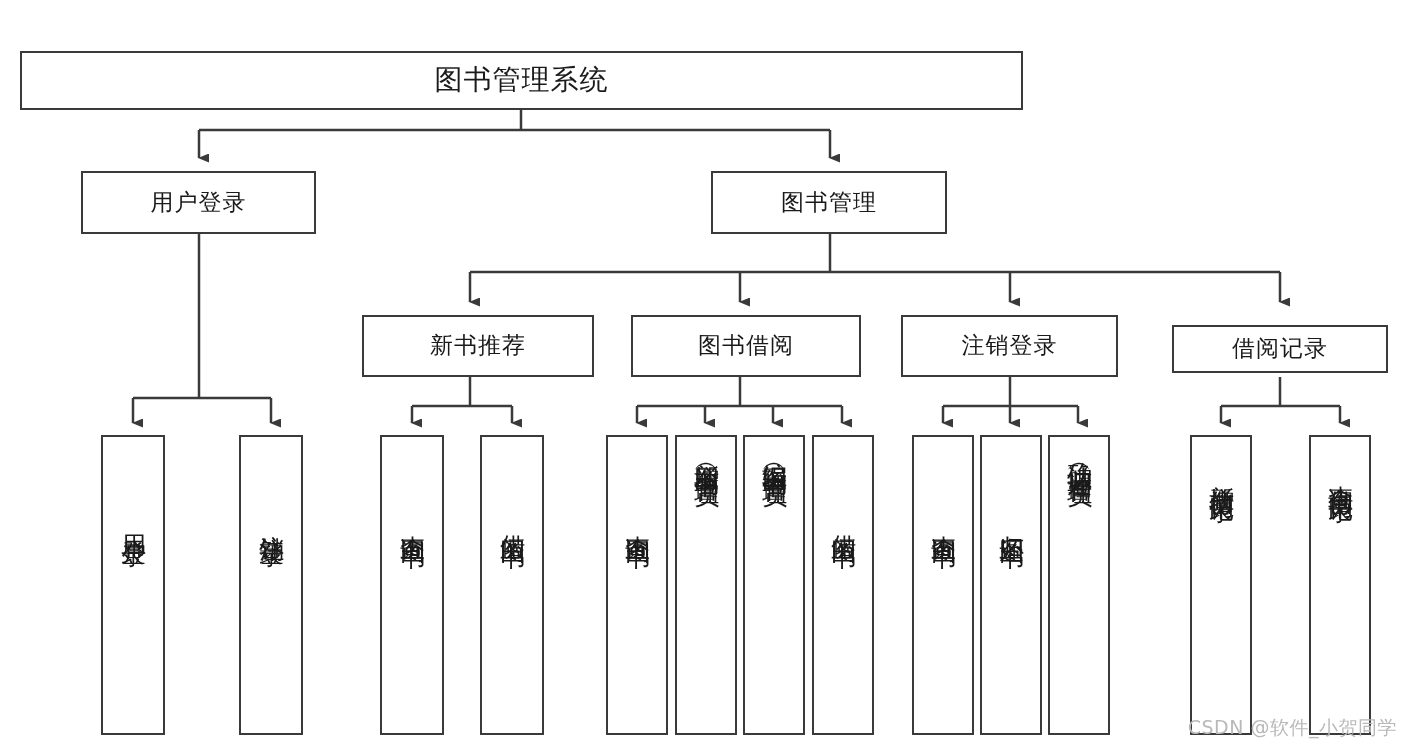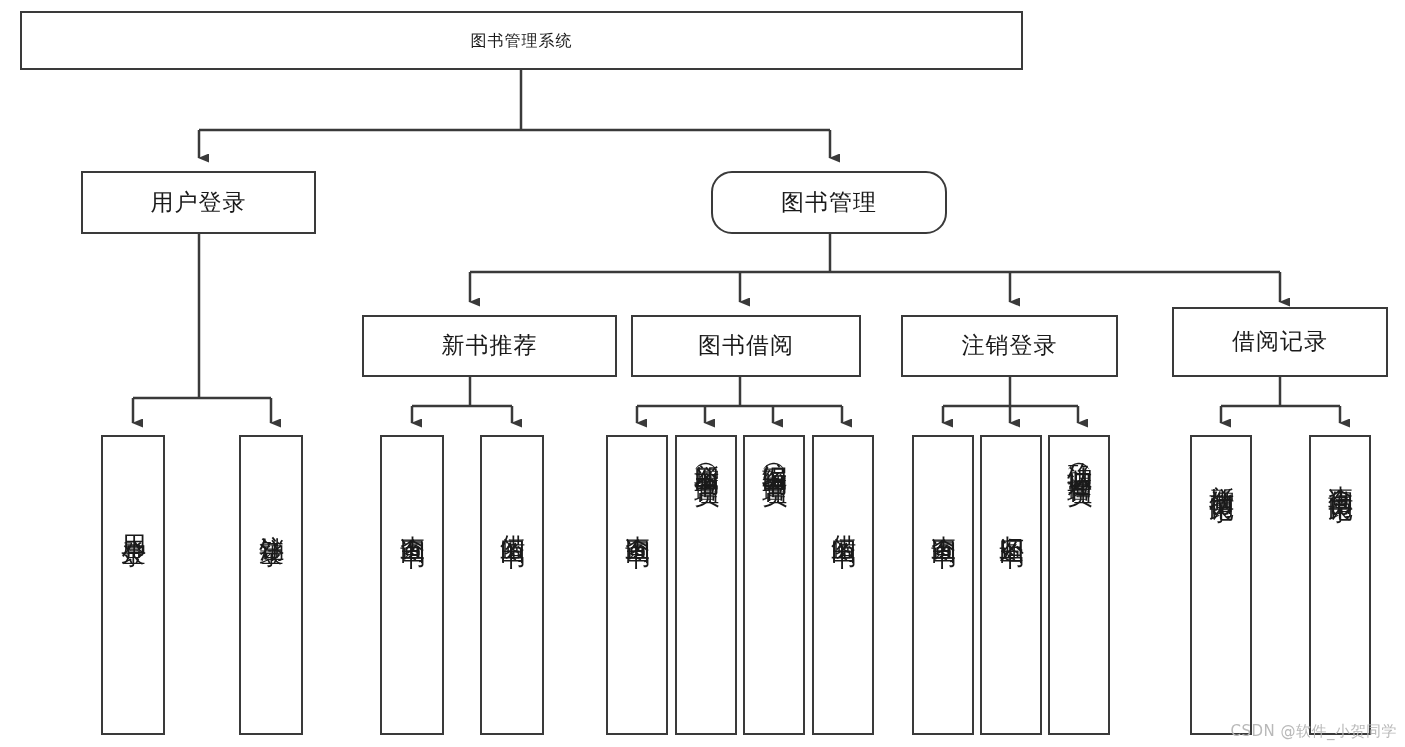--- a/index.html
+++ b/index.html
@@ -29,21 +29,21 @@
     align-items:center;
     justify-content:center;
     color:#1a1a1a;
     z-index:2;
   }
   .node.horiz{
     font-size:23px;
     letter-spacing:1px;
     line-height:1.1;
   }
-  .node.root{ font-size:16px; }
+  .node.root{ font-size:28px;margin-top:40px; }
   .leaf{
     position:absolute;
     box-sizing:border-box;
     background:#ffffff;
     border:2.5px solid #3a3a3a;
     z-index:2;
     display:flex;
     justify-content:center;
     align-items:flex-start;
     overflow:hidden;
@@ -58,21 +58,21 @@
     white-space:nowrap;
     display:block;
   }
   .leaf.short .vtext{ margin-top:78px; }
   .leaf.medium .vtext{ margin-top:28px; }
   .leaf.long .vtext{ margin-top:6px; }
   .watermark{
     position:absolute;
     right:8px;
     bottom:6px;
-    font-size:15px;
+    font-size:19px;
     color:#b9b9b9;
     letter-spacing:0.5px;
     z-index:5;
     white-space:nowrap;
   }
 </style>
 </head>
 <body>
 
 <div id="canvas">
@@ -127,34 +127,34 @@
     </g>
   </svg>
 
   <div class="node horiz root" style="left:20px; top:11px; width:1003px; height:59px;">
     <span>图书管理系统</span>
   </div>
 
   <div class="node horiz" style="left:81px; top:171px; width:235px; height:63px;">
     <span>用户登录</span>
   </div>
-  <div class="node horiz" style="left:711px; top:171px; width:236px; height:63px;border-radius:21px;">
+  <div class="node horiz" style="left:711px; top:171px; width:236px; height:63px;">
     <span>图书管理</span>
   </div>
 
-  <div class="node horiz" style="left:362px; top:315px; width:255px; height:62px;">
+  <div class="node horiz" style="left:362px; top:315px; width:232px; height:62px;">
     <span>新书推荐</span>
   </div>
   <div class="node horiz" style="left:631px; top:315px; width:230px; height:62px;">
     <span>图书借阅</span>
   </div>
   <div class="node horiz" style="left:901px; top:315px; width:217px; height:62px;">
     <span>注销登录</span>
   </div>
-  <div class="node horiz" style="left:1172px; top:307px; width:216px; height:70px;">
+  <div class="node horiz" style="left:1172px; top:325px; width:216px; height:48px;">
     <span>借阅记录</span>
   </div>
 
   <div class="leaf short" style="left:101px; top:435px; width:64px; height:300px;">
     <span class="vtext">用户登录</span>
   </div>
   <div class="leaf short" style="left:239px; top:435px; width:64px; height:300px;">
     <span class="vtext">注销登录</span>
   </div>
 

